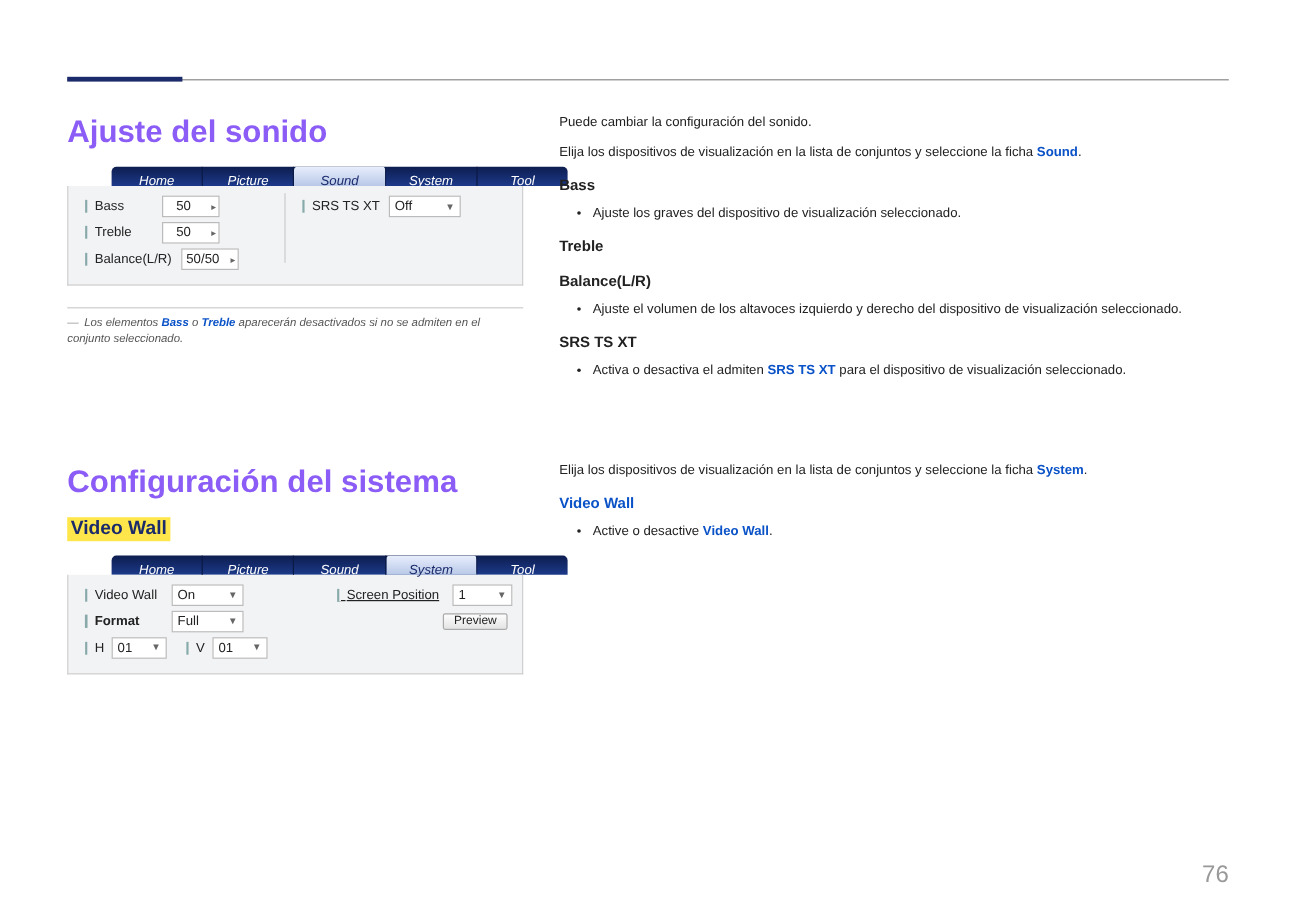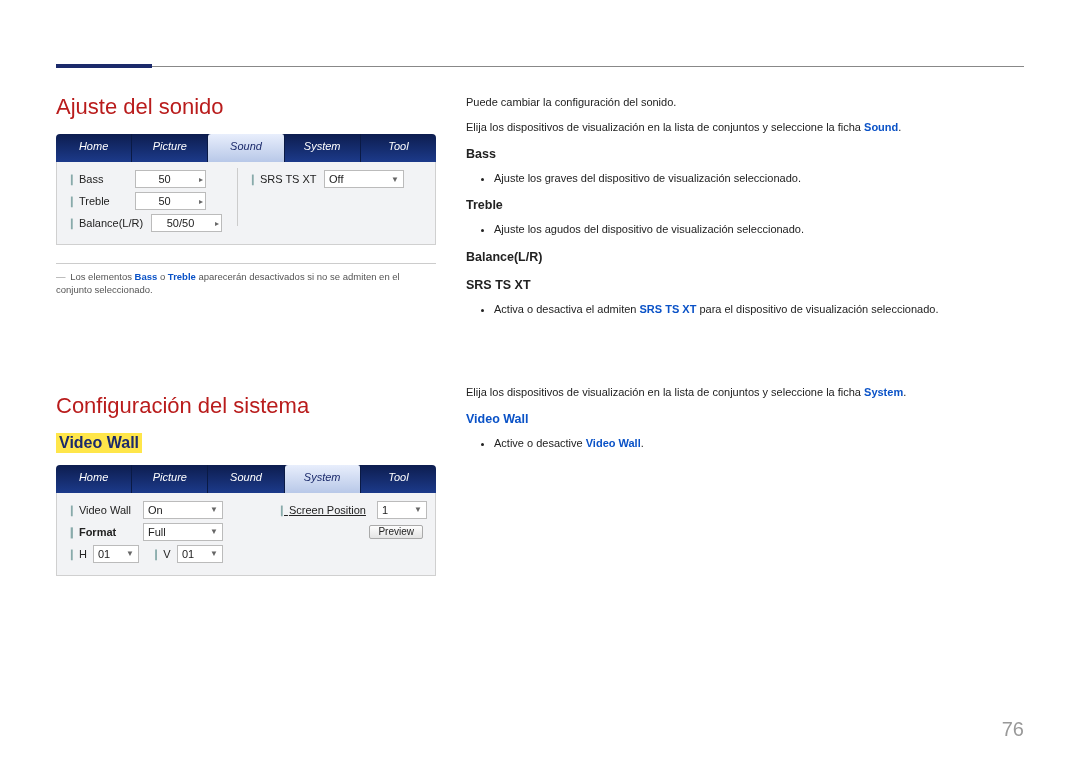--- a/index.html
+++ b/index.html
@@ -31,28 +31,29 @@
     top: 94px;
     left: 56px;
     right: 56px;
     bottom: 40px;
     display: flex;
     gap: 30px;
   }
   .left-col { width: 380px; flex: 0 0 380px; }
   .right-col { flex: 1; font-size: 11px; line-height: 1.5; }
 
-  h2 { font-size: 22px; font-weight: 400; color: #b91c1c; margin-bottom: 14px; }
+  h2 { font-size: 26px; font-weight: 700; color: #8b5cf6; margin-bottom: 14px; }
   .highlighted { display:inline-block; background: #ffe64a; font-size: 16px; font-weight: 700; padding: 1px 3px; color:#1b2a6b; }
 
   .tabbar {
-    width: 380px; height: 28px;
+    width: 380px; height: 16px;
     background: linear-gradient(#0d1d4f, #1c3a8a);
     border-radius: 4px 4px 0 0;
     display: flex;
+    margin-left: 37px;
   }
   .tab {
     flex: 1;
     text-align: center;
     font-size: 11px;
     color: #fff;
     line-height: 24px;
     font-style: italic;
     border-right: 1px solid #0a1a45;
   }
@@ -70,28 +71,28 @@
     border-top: none;
     padding: 6px 10px 10px 10px;
   }
   .panel-row { display: flex; align-items: center; height: 22px; gap:6px; font-size:11px;}
   .field-label { width: 62px; padding-left: 4px; }
   .field-label.before::before { content:"▎"; color:#8aa; font-size:9px; margin-right:1px;}
   .spinner, .dropdown {
     height: 18px; background:#fff; border:1px solid #bbb;
     display:inline-flex; align-items:center; font-size:11px;
   }
-  .spinner { width: 71px; justify-content:center; position:relative; padding-right:12px;text-align:right;}
+  .spinner { width: 48px; justify-content:center; position:relative; padding-right:12px;text-align:right;}
   .spinner .arrow { position:absolute; right:2px; font-size:8px; color:#666;}
-  .dropdown { width: 80px; padding:0 4px; justify-content:space-between;}
+  .dropdown { width: 60px; padding:0 4px; justify-content:space-between;}
   .dropdown .arrow { font-size:8px; color:#666;}
   .divider-vert { width:1px; height:58px; background:#ccc; margin:0 10px;}
 
   .rule-thin { border-top:1px solid #ccc; margin:18px 0 6px 0; width: 380px;}
-  .footnote { font-size: 9.5px; color:#555; line-height:1.4; }
+  .footnote { font-size: 9.5px; color:#555; line-height:1.4;font-style:italic; }
   .footnote .dash { color:#999; margin-right:2px;}
 
   .rt-para { margin-bottom: 8px; }
   .rt-h4 { font-weight:700; font-size:12.5px; margin: 10px 0 6px 0;}
   .rt-h4.blue { color:#0a52c7;}
   ul.bullets { list-style: disc; padding-left: 28px; margin-bottom:6px;}
   ul.bullets li { margin-bottom:3px;}
   .kw-blue { color:#0a52c7; font-weight:700;}
   .kw-bold { font-weight:700;}
   .note-line { color:#888; font-size:10.5px;}
@@ -232,25 +233,25 @@
     <p class="rt-para">
       <span>Elija los dispositivos de visualización en la lista de conjuntos y seleccione la ficha </span><span class="kw-blue">Sound</span><span>.</span>
     </p>
 
     <div class="rt-h4">Bass</div>
     <ul class="bullets">
         <li>Ajuste los graves del dispositivo de visualización seleccionado.</li>
       </ul>
 
     <div class="rt-h4">Treble</div>
-    <ul class="bullets">
-        <li>Ajuste los agudos del dispositivo de visualización seleccionado.</li>
-      </ul>
 
     <div class="rt-h4">Balance(L/R)</div>
+    <ul class="bullets">
+        <li>Ajuste el volumen de los altavoces izquierdo y derecho del dispositivo de visualización seleccionado.</li>
+      </ul>
 
     <div class="rt-h4">SRS TS XT</div>
     <ul class="bullets">
         <li>
       <span>Activa o desactiva el admiten </span><span class="kw-blue">SRS TS XT</span><span> para el dispositivo de visualización seleccionado.</span>
     </li>
       </ul>
 
     <div style="height:60px;"></div>
 

